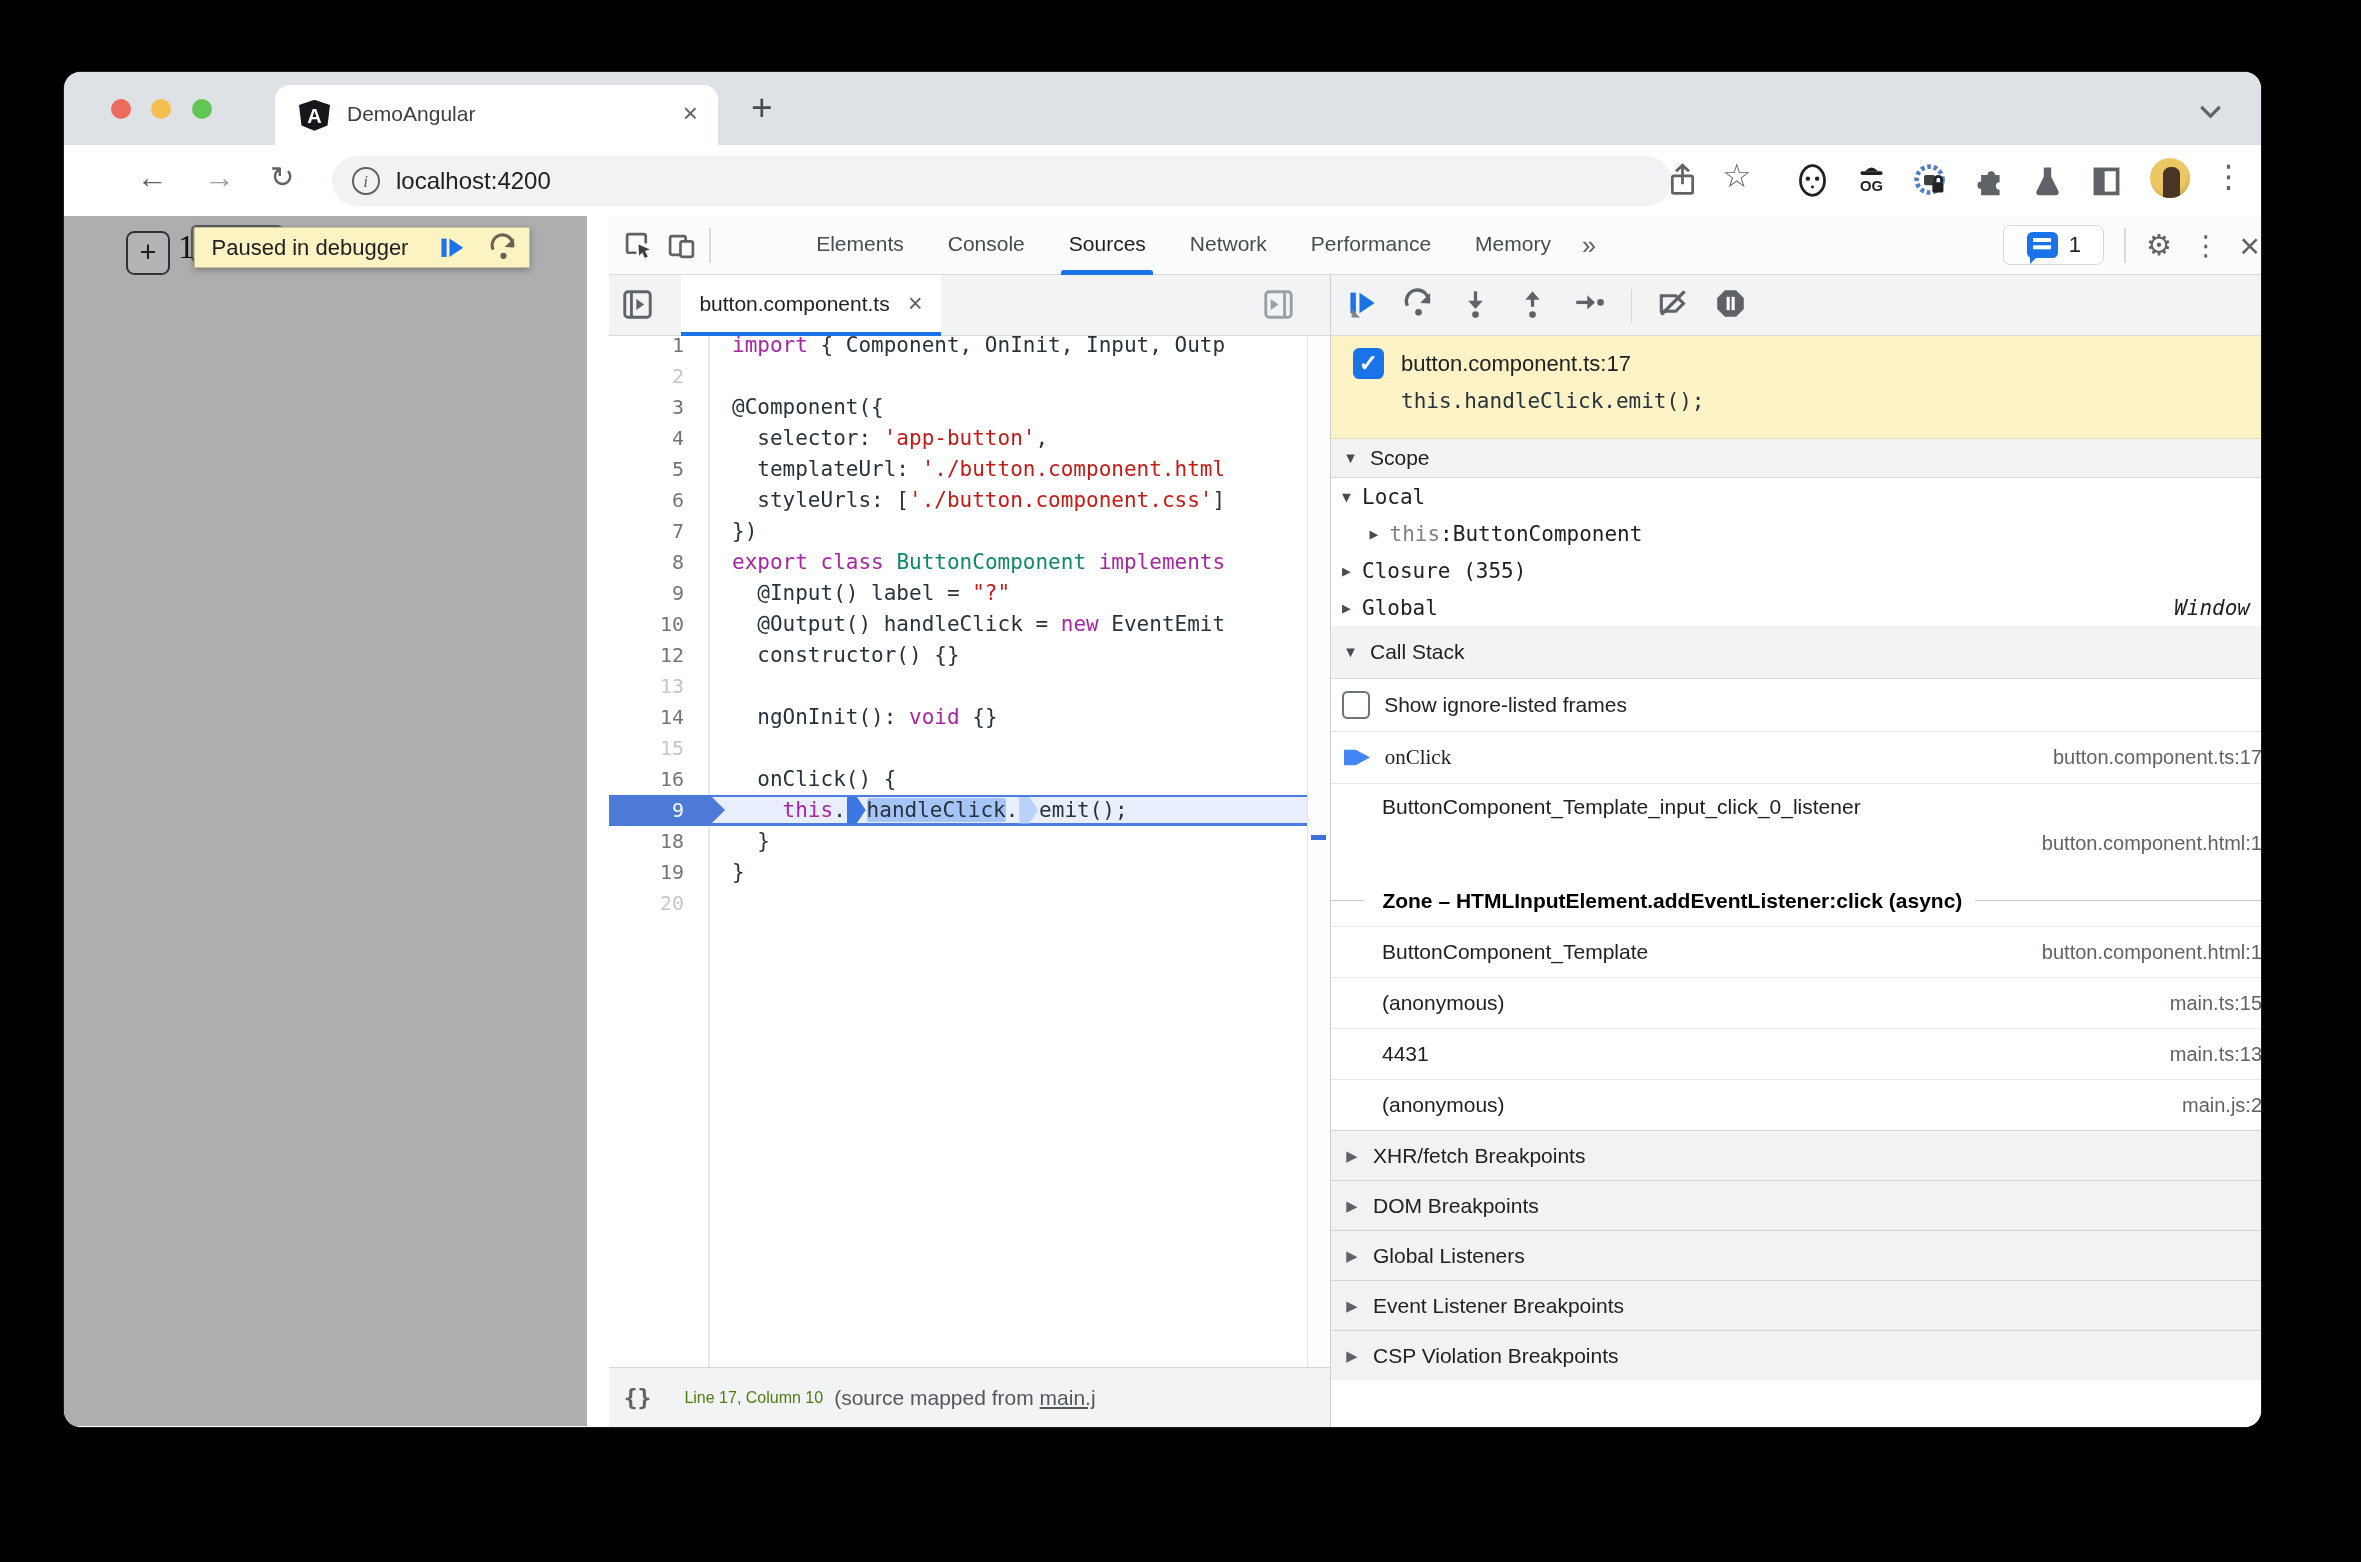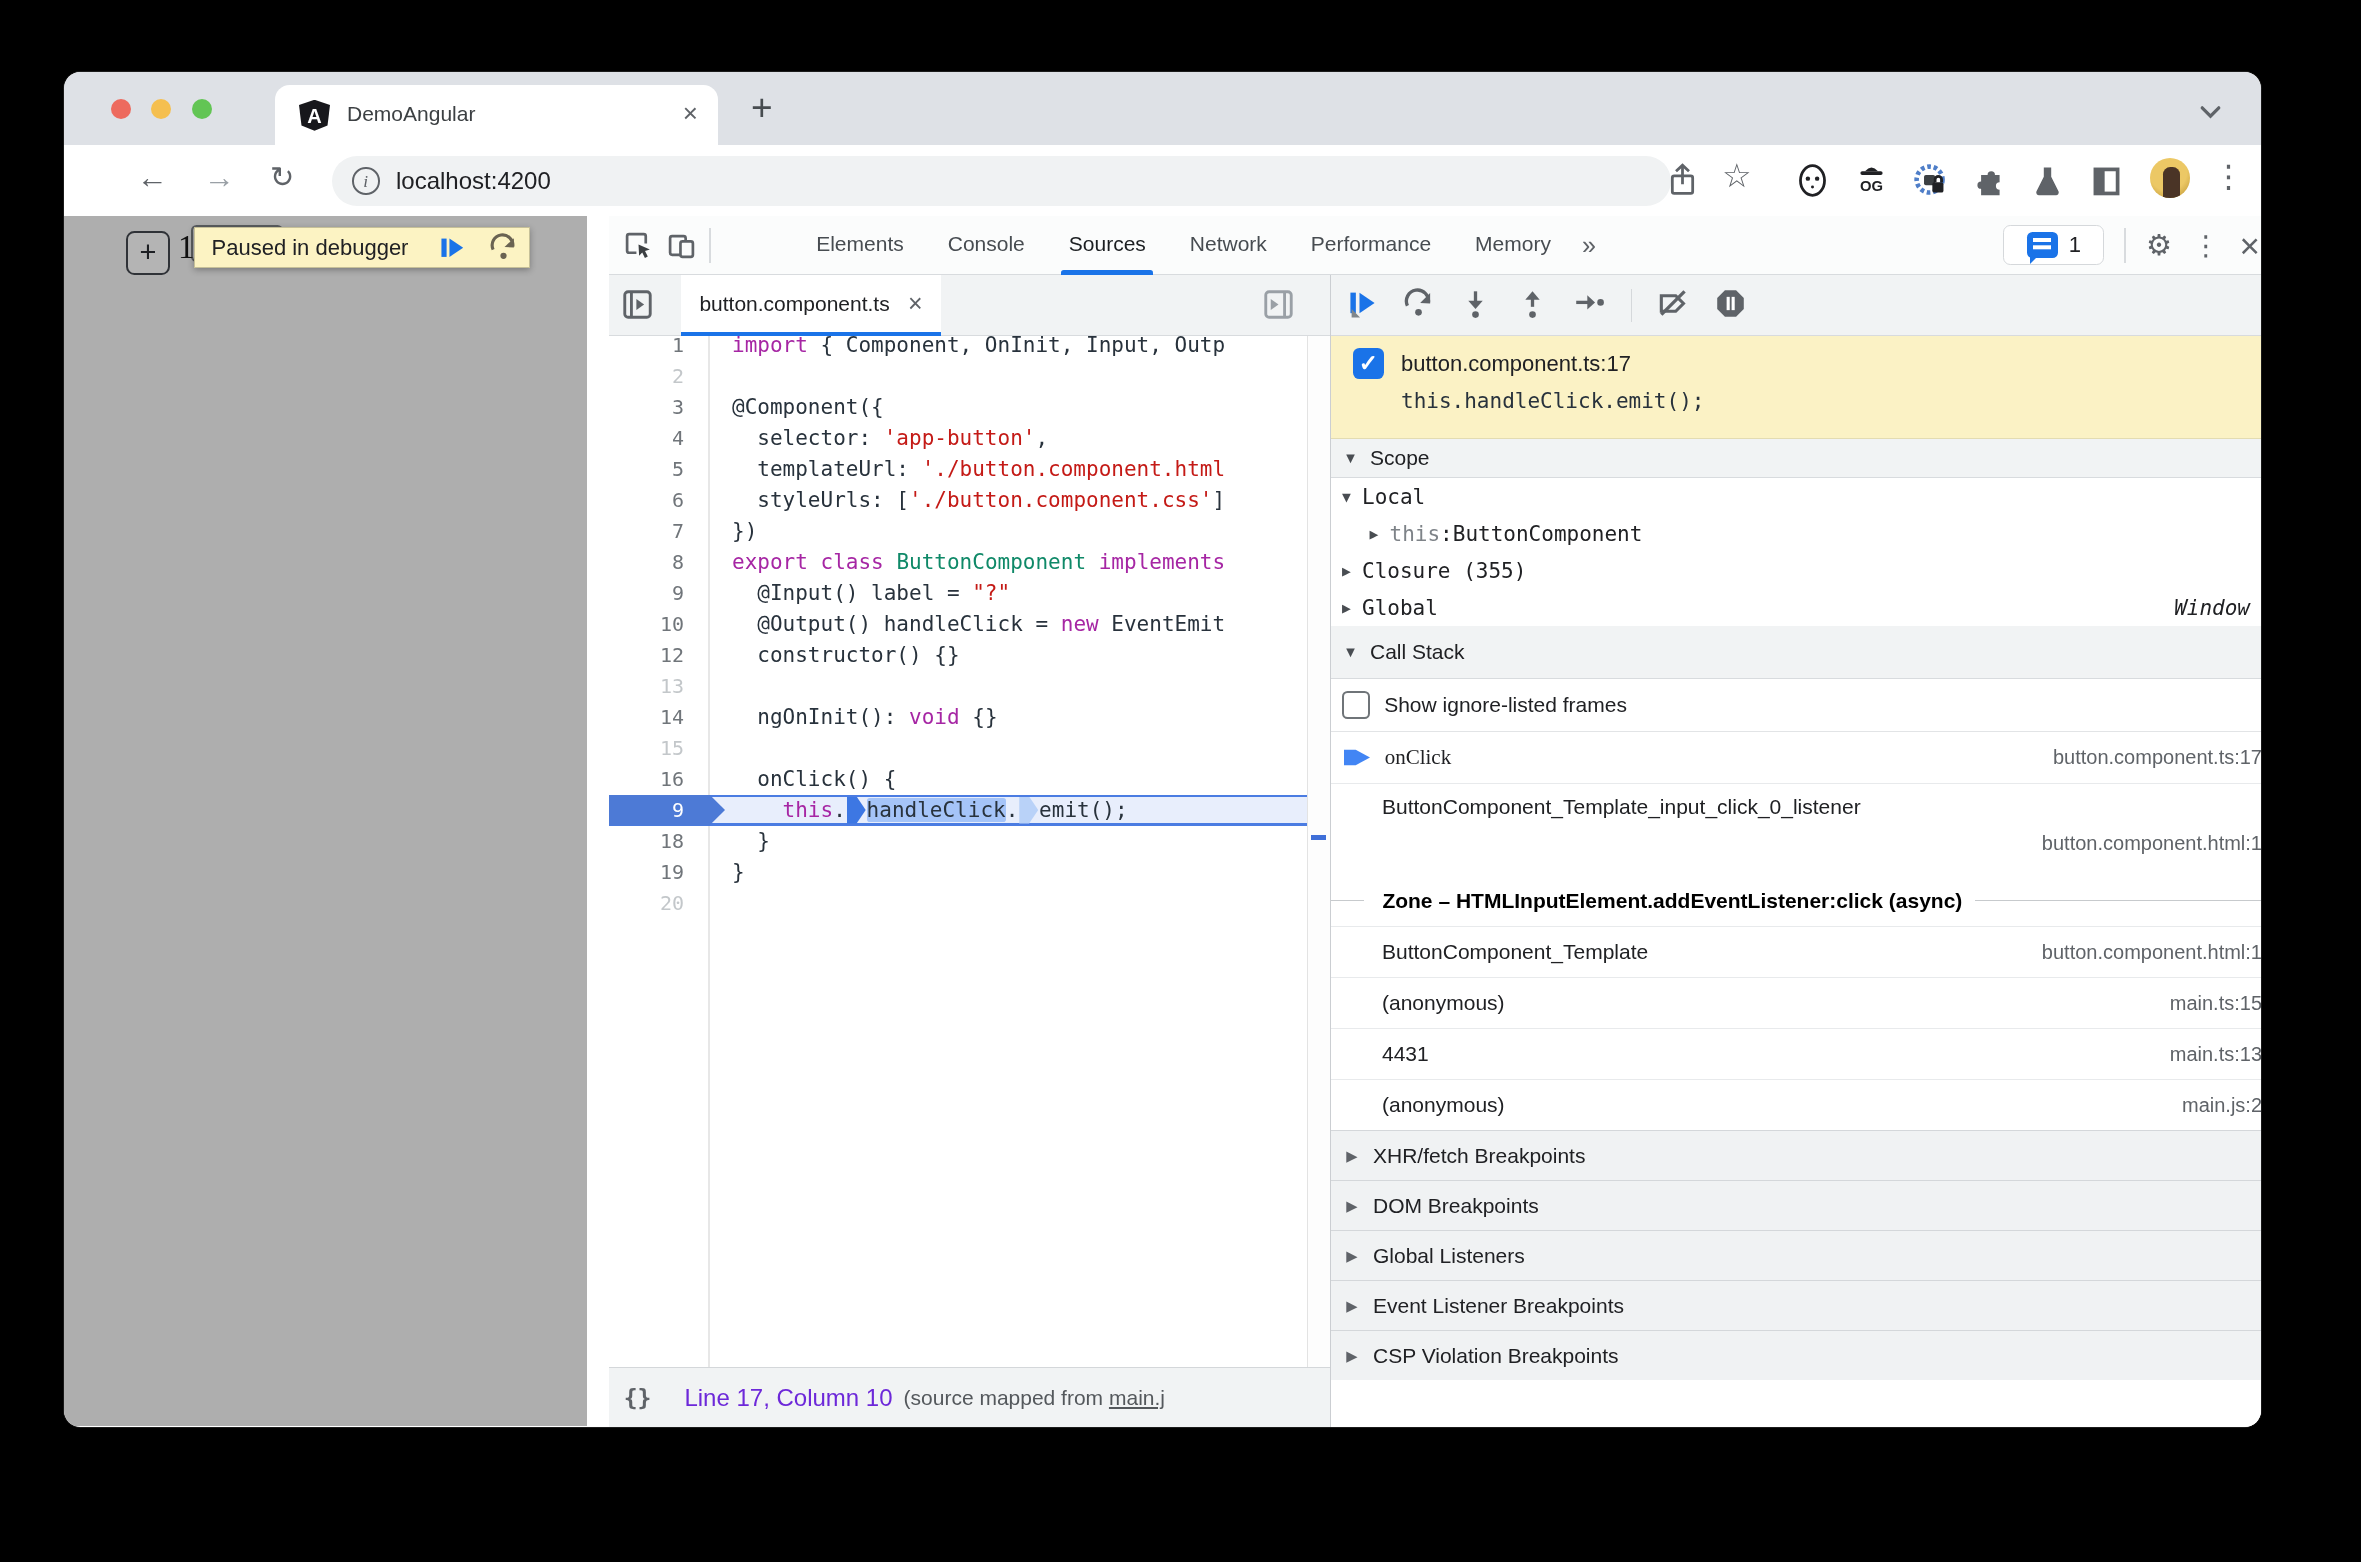--- a/index.html
+++ b/index.html
@@ -106,21 +106,21 @@
   .mk { display:inline-block; width:19px; height:27px; margin:0 0.9px; vertical-align:middle;
         clip-path:polygon(0 0,52% 0,100% 50%,52% 100%,0 100%); }
   .mk.s { background:#3d77e3; }
   .mk.h { background:#b9d2f8; }
   .scrollstrip { position:absolute; left:698px; top:61px; width:23px; height:1031px; background:#fdfdfd;
                  border-left:1.8px solid #e3e3e3; }
   .execmark { position:absolute; left:2.8px; top:499px; width:15.6px; height:4.6px; background:#3f6fd8; }
   .statusbar { position:absolute; left:0; top:1092px; width:721px; height:60px; background:#f1f3f4;
                border-top:1.8px solid #d4d7da; display:flex; align-items:center; overflow:hidden; white-space:nowrap; }
   .braces { margin-left:14.7px; font-family:"DejaVu Sans Mono",monospace; font-size:23px; font-weight:bold; color:#5f6368; }
-  .pos-text { margin-left:33px; font-size:24px; color:#6d28d9; }
+  .pos-text { margin-left:33px; font-size:16px; color:#4d7c0f; }
   .mapped { margin-left:11px; font-size:21px; color:#54585c; }
   .mapped u { text-decoration:underline; }
 
   
   .sidebar { position:absolute; left:721px; top:59px; width:952px; height:1152px; background:#fff;
              border-left:1.8px solid #cbced2; overflow:hidden; }
   .dbg-toolbar { height:61px; background:#f1f3f4; border-bottom:1.8px solid #d8dbde; display:flex;
                  align-items:center; gap:26px; padding-left:16.5px; }
   .dbg-div { width:1.8px; height:33px; background:#d5d8db; }
   .msgbox { height:103px; background:#fbf2c5; border-bottom:1.8px solid #e3dcb2; position:relative; }

